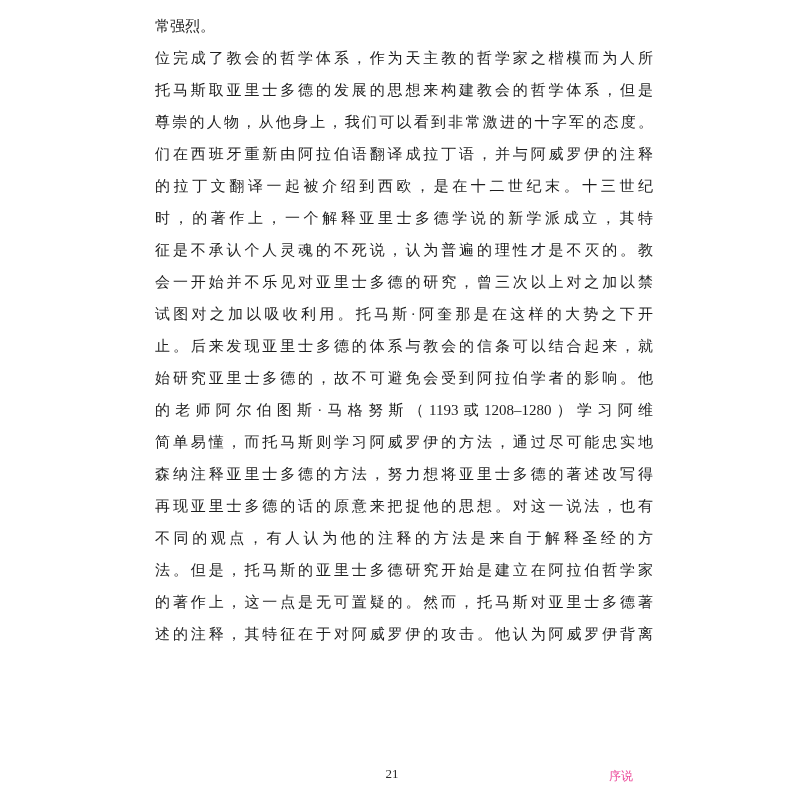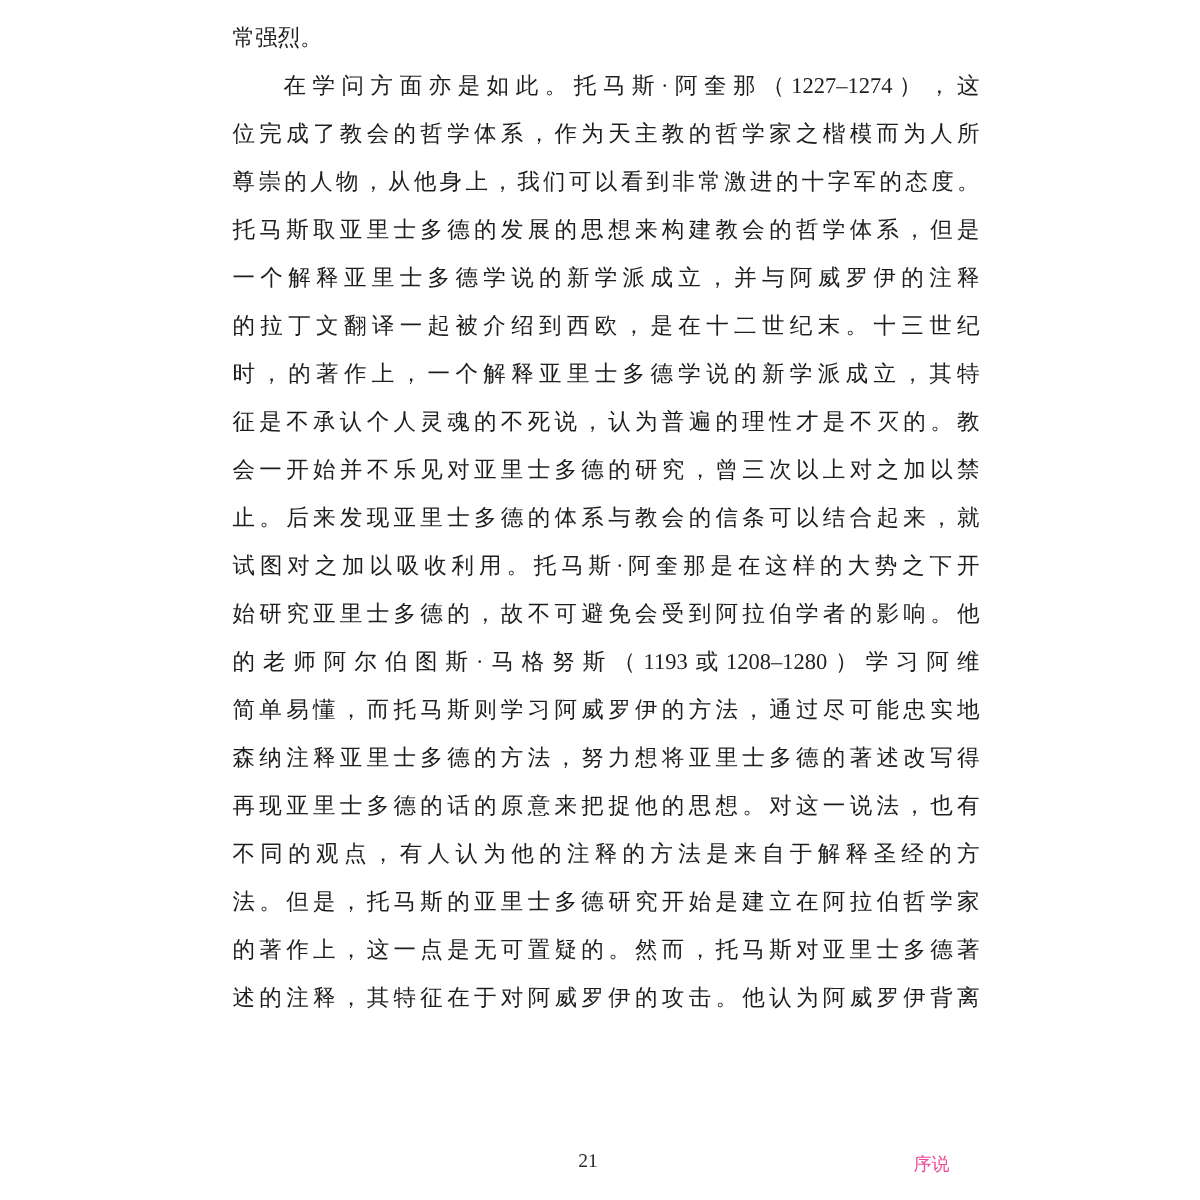--- a/index.html
+++ b/index.html
@@ -62,31 +62,30 @@
     color: #ec4899;
   }
 </style>
 </head>
 <body>
 
 <div class="page">
 
   <div class="text-block">
     <div class="line para-end">常强烈。</div>
-    <div class="line indent">在学问方面亦是如此。托马斯·阿奎那（1227–1274），这</div>
     <div class="line">位完成了教会的哲学体系，作为天主教的哲学家之楷模而为人所</div>
+    <div class="line">托马斯取亚里士多德的发展的思想来构建教会的哲学体系，但是</div>
     <div class="line">尊崇的人物，从他身上，我们可以看到非常激进的十字军的态度。</div>
-    <div class="line">托马斯取亚里士多德的发展的思想来构建教会的哲学体系，但是</div>
-    <div class="line">一个解释亚里士多德学说的新学派成立，并与阿威罗伊的注释</div>
+    <div class="line">们在西班牙重新由阿拉伯语翻译成拉丁语，并与阿威罗伊的注释</div>
     <div class="line">的拉丁文翻译一起被介绍到西欧，是在十二世纪末。十三世纪</div>
     <div class="line">时，的著作上，一个解释亚里士多德学说的新学派成立，其特</div>
     <div class="line">征是不承认个人灵魂的不死说，认为普遍的理性才是不灭的。教</div>
     <div class="line">会一开始并不乐见对亚里士多德的研究，曾三次以上对之加以禁</div>
+    <div class="line">试图对之加以吸收利用。托马斯·阿奎那是在这样的大势之下开</div>
     <div class="line">止。后来发现亚里士多德的体系与教会的信条可以结合起来，就</div>
-    <div class="line">试图对之加以吸收利用。托马斯·阿奎那是在这样的大势之下开</div>
     <div class="line">始研究亚里士多德的，故不可避免会受到阿拉伯学者的影响。他</div>
     <div class="line">的老师阿尔伯图斯·马格努斯（1193或1208–1280）学习阿维</div>
     <div class="line">简单易懂，而托马斯则学习阿威罗伊的方法，通过尽可能忠实地</div>
     <div class="line">森纳注释亚里士多德的方法，努力想将亚里士多德的著述改写得</div>
     <div class="line">再现亚里士多德的话的原意来把捉他的思想。对这一说法，也有</div>
     <div class="line">不同的观点，有人认为他的注释的方法是来自于解释圣经的方</div>
     <div class="line">法。但是，托马斯的亚里士多德研究开始是建立在阿拉伯哲学家</div>
     <div class="line">的著作上，这一点是无可置疑的。然而，托马斯对亚里士多德著</div>
     <div class="line">述的注释，其特征在于对阿威罗伊的攻击。他认为阿威罗伊背离</div>
   </div>

